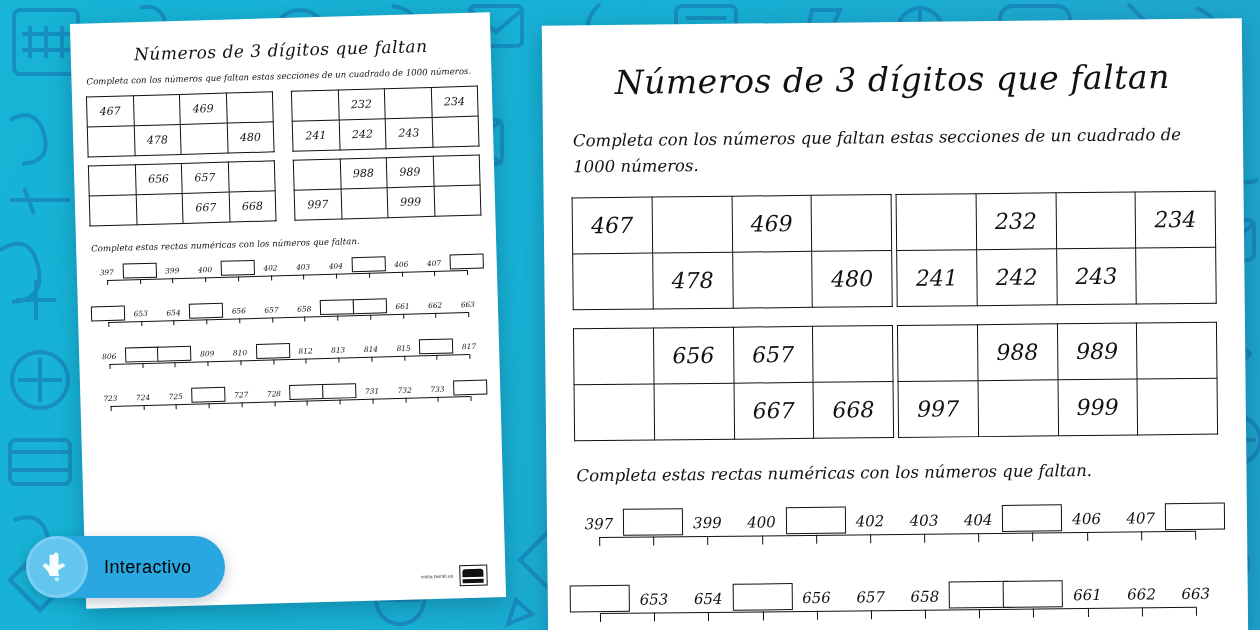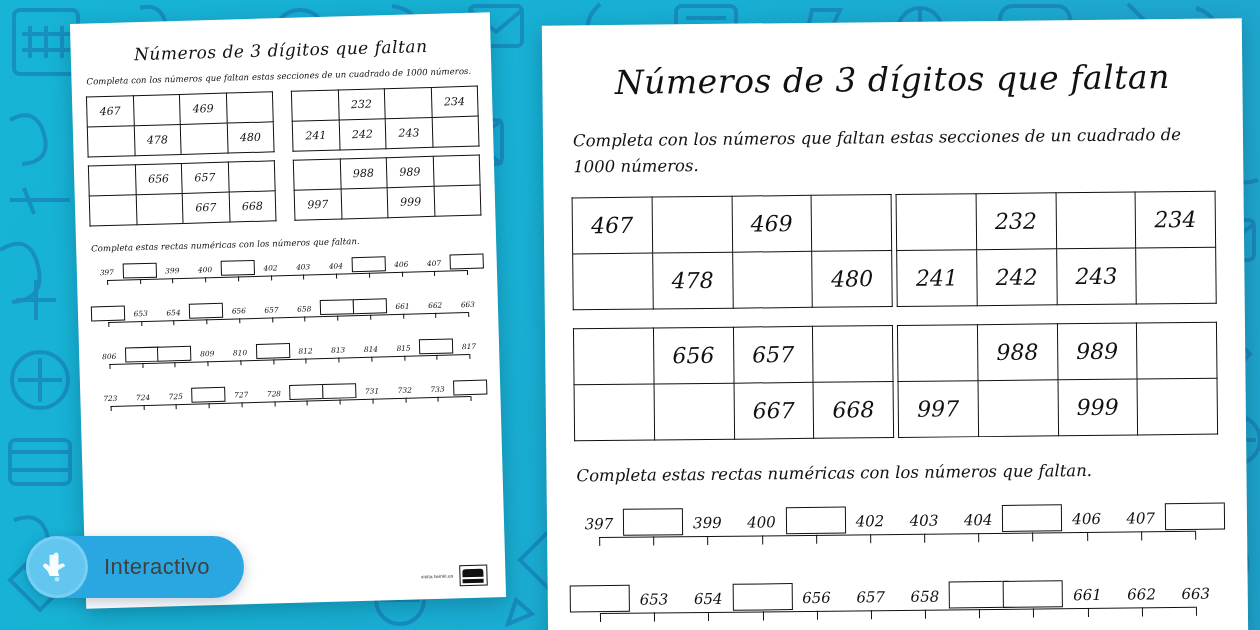--- a/index.html
+++ b/index.html
@@ -241,23 +241,23 @@
     height: 62px;
     border-radius: 50%;
     background: #63c6ef;
     display: flex;
     align-items: center;
     justify-content: center;
     flex: 0 0 auto;
     box-shadow: inset 0 0 0 3px rgba(255,255,255,0.15);
   }
   .badge-label {
-    color: #404040;
+    color: #000000;
     font-family: "Liberation Sans", sans-serif;
-    font-size: 22px;
+    font-size: 18px;
     margin-left: 16px;
     letter-spacing: 0.4px;
   }
 </style>
 </head>
 <body>
 
 <div class="stage">
 
   <div class="bg"></div>

